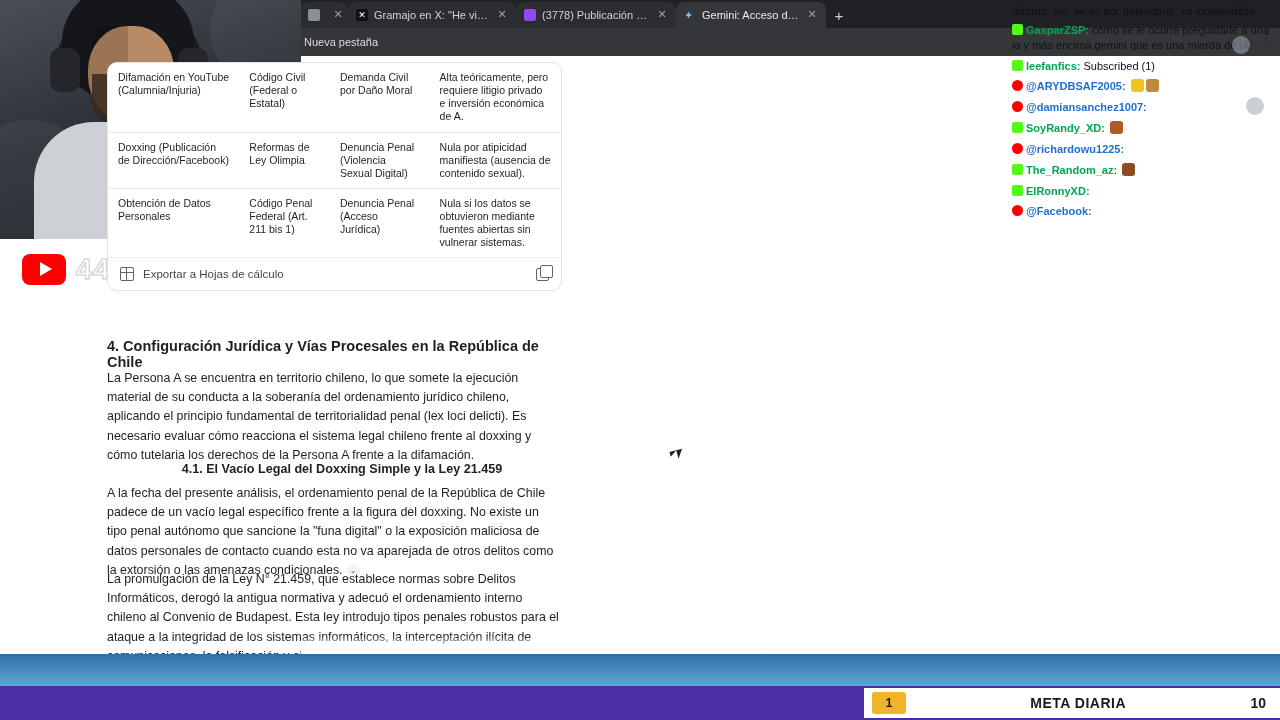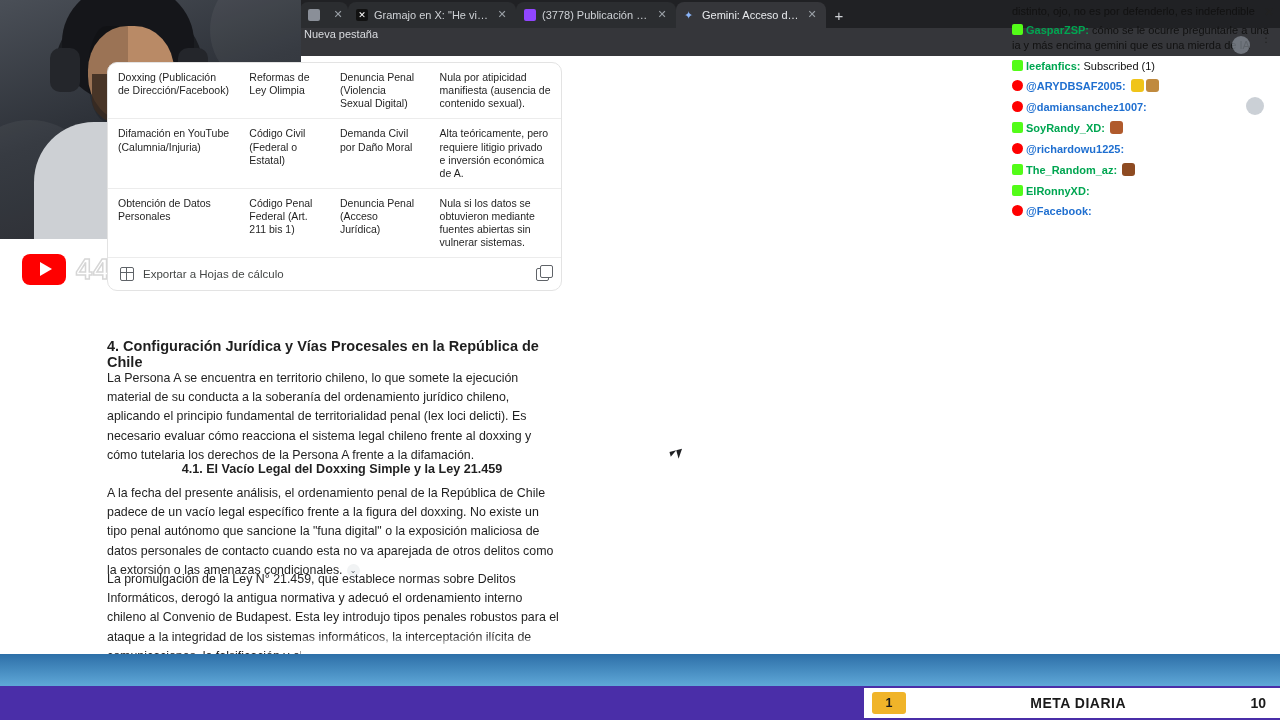--- a/index.html
+++ b/index.html
@@ -46,21 +46,21 @@
     line-height: 11px; text-align: center;
   }
   .newtab-btn {
     width: 26px; height: 26px; color: #cfd2d6; font-size: 15px;
     display: flex; align-items: center; justify-content: center;
   }
 
   .urlbar-row {
     position: absolute; left: 300px; top: 28px; width: 980px; height: 28px;
     background: #35363a; color: #cfd2d6; font-size: 11px;
-    display: flex; align-items: flex-start; padding-left: 2px;
+    display: flex; align-items: center; padding-left: 2px;
   }
   .urlbar-label { padding-left: 2px; color: #dadce0; font-size: 11px; }
 
   
   .webcam {
     position: absolute; left: 0; top: 0; width: 301px; height: 239px;
     background: linear-gradient(160deg, #4a4f57 0%, #2d3138 45%, #1c1f24 100%);
     overflow: hidden;
   }
   .cam-bg-blob {
@@ -371,30 +371,30 @@
     <div class="kick-count">189</div>
   </div>
   <div class="left-white"></div>
 
   <div class="page"></div>
 
   <div class="table-card">
     <table class="legal">
       <tbody>
           <tr>
+        <td class="col1">Difamación en YouTube (Calumnia/Injuria)</td>
+        <td class="col2">Código Civil (Federal o Estatal)</td>
+        <td class="col3">Demanda Civil por Daño Moral</td>
+        <td class="col4">Alta teóricamente, pero requiere litigio privado e inversión económica de A.</td>
+      </tr>
+      <tr>
         <td class="col1">Doxxing (Publicación de Dirección/Facebook)</td>
         <td class="col2">Reformas de Ley Olimpia</td>
         <td class="col3">Denuncia Penal (Violencia Sexual Digital)</td>
         <td class="col4">Nula por atipicidad manifiesta (ausencia de contenido sexual).</td>
-      </tr>
-      <tr>
-        <td class="col1">Difamación en YouTube (Calumnia/Injuria)</td>
-        <td class="col2">Código Civil (Federal o Estatal)</td>
-        <td class="col3">Demanda Civil por Daño Moral</td>
-        <td class="col4">Alta teóricamente, pero requiere litigio privado e inversión económica de A.</td>
       </tr>
       <tr>
         <td class="col1">Obtención de Datos Personales</td>
         <td class="col2">Código Penal Federal (Art. 211 bis 1)</td>
         <td class="col3">Denuncia Penal (Acceso Jurídica)</td>
         <td class="col4">Nula si los datos se obtuvieron mediante fuentes abiertas sin vulnerar sistemas.</td>
       </tr>
     </tbody>
       </table>
     <div class="card-footer">

